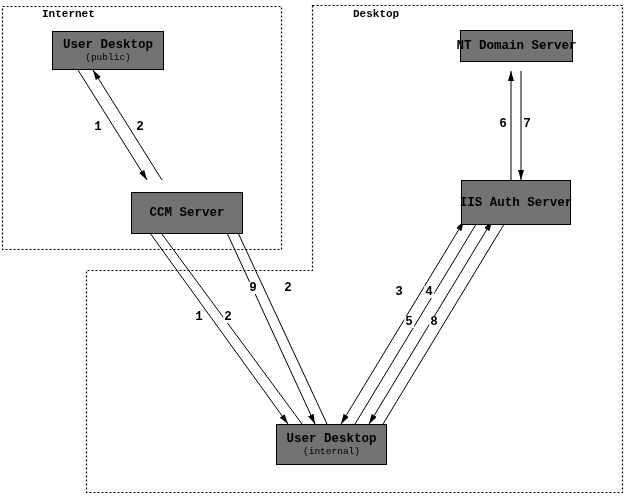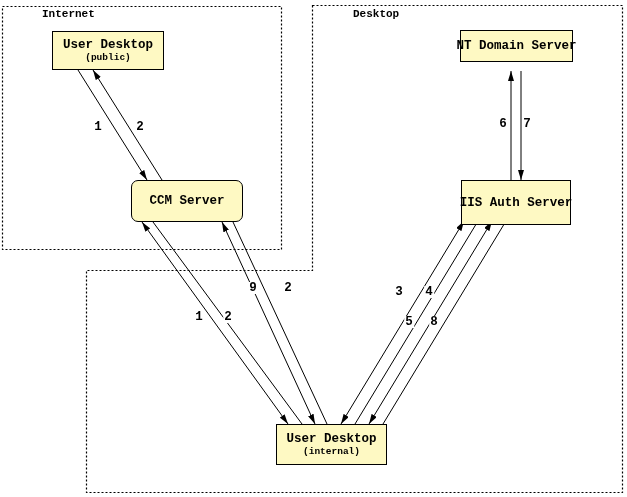--- a/index.html
+++ b/index.html
@@ -6,25 +6,25 @@
   .stage {
     position:relative; width:627px; height:497px; background:#ffffff;
     font-family:"Liberation Mono","DejaVu Sans Mono",monospace; color:#000;
     overflow:hidden;
   }
   .layer { position:absolute; left:0; top:0; }
   .zone-label {
     position:absolute; font-weight:bold; font-size:11px; white-space:nowrap;margin-left:32px;
   }
   .node {
-    position:absolute; border:1.5px solid #000; background:#fef9c3; box-sizing:border-box;
+    position:absolute; border:1.5px solid #000; background:#737373; box-sizing:border-box;
     display:flex; flex-direction:column; align-items:center; justify-content:center;
   }
   .node-title { font-weight:bold; font-size:12.5px; line-height:14px; white-space:nowrap; }
-  .node-sub   { font-weight:bold; font-size:9.5px;  line-height:11px; white-space:nowrap; }
+  .node-sub   { font-weight:normal; font-size:9.5px;  line-height:11px; white-space:nowrap; }
   .step {
     position:absolute; font-weight:bold; font-size:12.5px; line-height:12px;
     transform:translate(-50%,-50%); background:#fff; padding:0 1px; white-space:nowrap;
   }
   svg line, svg rect, svg polygon { stroke:#000; }
 </style>
 </head>
 <body>
 
 <div class="stage">
@@ -59,21 +59,21 @@
   </svg>
 
   <span class="zone-label" style="left:10px; top:8px;">Internet</span>
   <span class="zone-label" style="left:321px; top:8px;">Desktop</span>
 
   <div class="node" style="left:52px; top:31px; width:112px; height:39px;">
     <div class="node-title">User Desktop</div>
     <div class="node-sub">(public)</div>
   </div>
 
-  <div class="node" style="left:131px; top:180px; width:112px; height:42px;border-radius:7px;">
+  <div class="node" style="left:131px; top:192px; width:112px; height:42px;">
     <div class="node-title">CCM Server</div>
   </div>
 
   <div class="node" style="left:460px; top:30px; width:113px; height:32px;">
     <div class="node-title">NT Domain Server</div>
   </div>
 
   <div class="node" style="left:461px; top:180px; width:110px; height:45px;">
     <div class="node-title">IIS Auth Server</div>
   </div>

